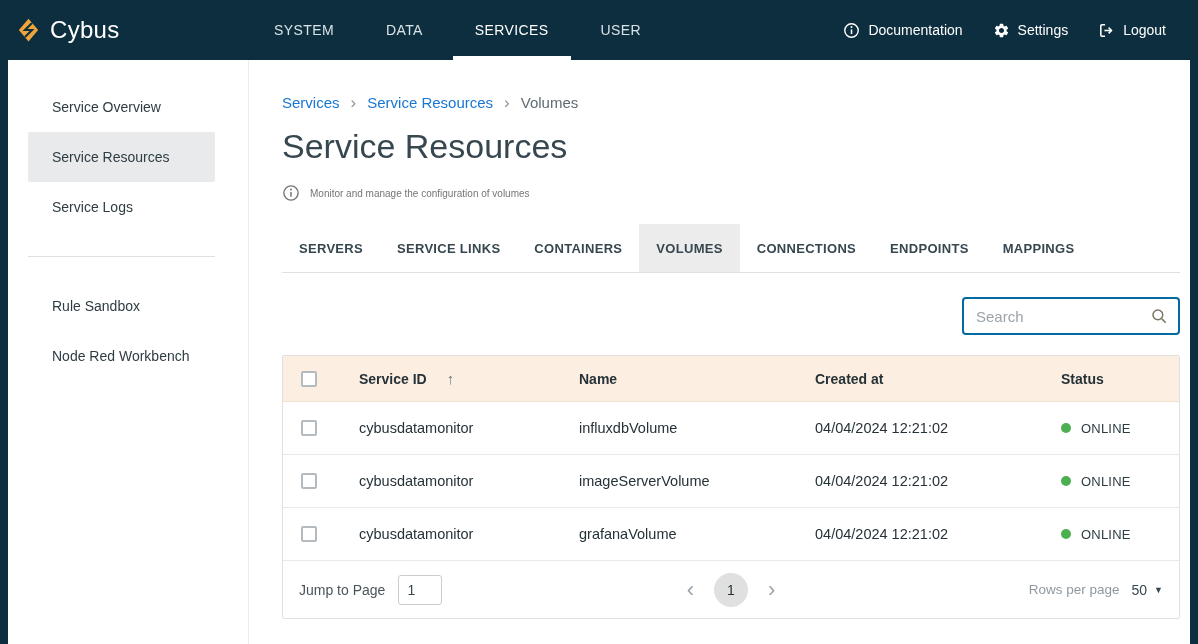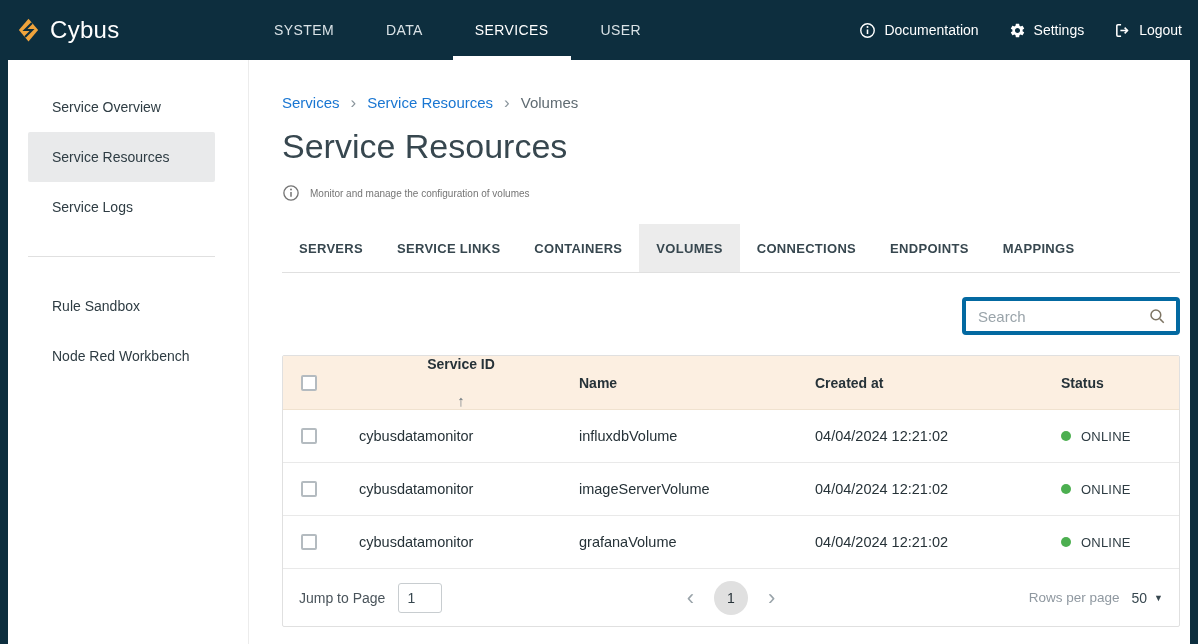--- a/index.html
+++ b/index.html
@@ -32,21 +32,21 @@
     display: flex; align-items: center;
     padding: 16px 22px; margin: 0 4px;
     font-size: 14px; letter-spacing: 0.4px;
     color: #d9e2e6; text-decoration: none; cursor: pointer;
     border-bottom: 4px solid transparent; border-top: 4px solid transparent;
   }
   .nav-item.active { border-bottom-color: #ffffff; color: #ffffff; }
   .header-actions {
     margin-left: auto;
     display: flex; align-items: center;
-    gap: 30px; padding-right: 16px; font-size: 14px;
+    gap: 30px; padding-right: 32px; font-size: 14px;
   }
   .header-action {
     display: flex; align-items: center; gap: 8px;
     color: #ffffff; text-decoration: none; cursor: pointer;
   }
   
   .app { display: flex; align-items: stretch; min-height: 584px; }
   .sidebar {
     width: 240px; flex-shrink: 0;
     margin-left: 8px;
@@ -83,21 +83,21 @@
     padding: 0 17px; height: 48px;
     display: flex; align-items: center;
     font-size: 13px; font-weight: 600; letter-spacing: 0.3px;
     color: #37474f; cursor: pointer; white-space: nowrap;
   }
   .tab.active { background: #ececec; }
   
   .search-row { margin-top: 24px; display: flex; justify-content: flex-end; }
   .search-box {
     width: 218px; height: 38px;
-    border: 4px solid #0369a1; border-radius: 4px;
+    border: 2px solid #0369a1; border-radius: 4px;
     display: flex; align-items: center;
     padding: 0 10px 0 12px; background: #fff; margin-left: 30px;
   }
   .search-input { border: none; outline: none; flex: 1; min-width: 0; font-size: 15px; color: #37474f; font-family: inherit; }
   .search-input::placeholder { color: #9aa4aa; }
   
   .table-card { margin-top: 20px; border: 1px solid #e0e0e0; border-radius: 2px; background: #fff; }
   .trow {
     display: grid;
     grid-template-columns: 60px 220px 236px 246px 1fr;
@@ -112,21 +112,21 @@
     font-weight: 700; font-size: 14px;
     border-bottom: 1px solid #f0e2cf;
   }
   .cell { padding-left: 16px; }
   .cb-cell { padding-left: 18px; display: flex; align-items: center; }
   .checkbox {
     width: 16px; height: 16px;
     border: 2px solid #b4bbc0; border-radius: 2px;
     background: #fff; display: inline-block; cursor: pointer;
   }
-  .sort-wrap { display: flex; align-items: center; gap: 20px; cursor: pointer; flex-direction: column; }
+  .sort-wrap { display: flex; align-items: center; gap: 20px; cursor: pointer; }
   .sort-arrow { color: #6f7a80; font-size: 15px; font-weight: 400; }
   .status-cell { display: flex; align-items: center; gap: 10px; padding-left: 16px; }
   .dot { width: 10px; height: 10px; border-radius: 50%; background: #4caf50; flex-shrink: 0; }
   .status-label { font-size: 13px; letter-spacing: 0.2px; color: #2e3c43; }
   
   .tfoot {
     display: grid; grid-template-columns: 1fr auto 1fr;
     align-items: center;
     min-height: 57px;
     padding: 0 16px;

